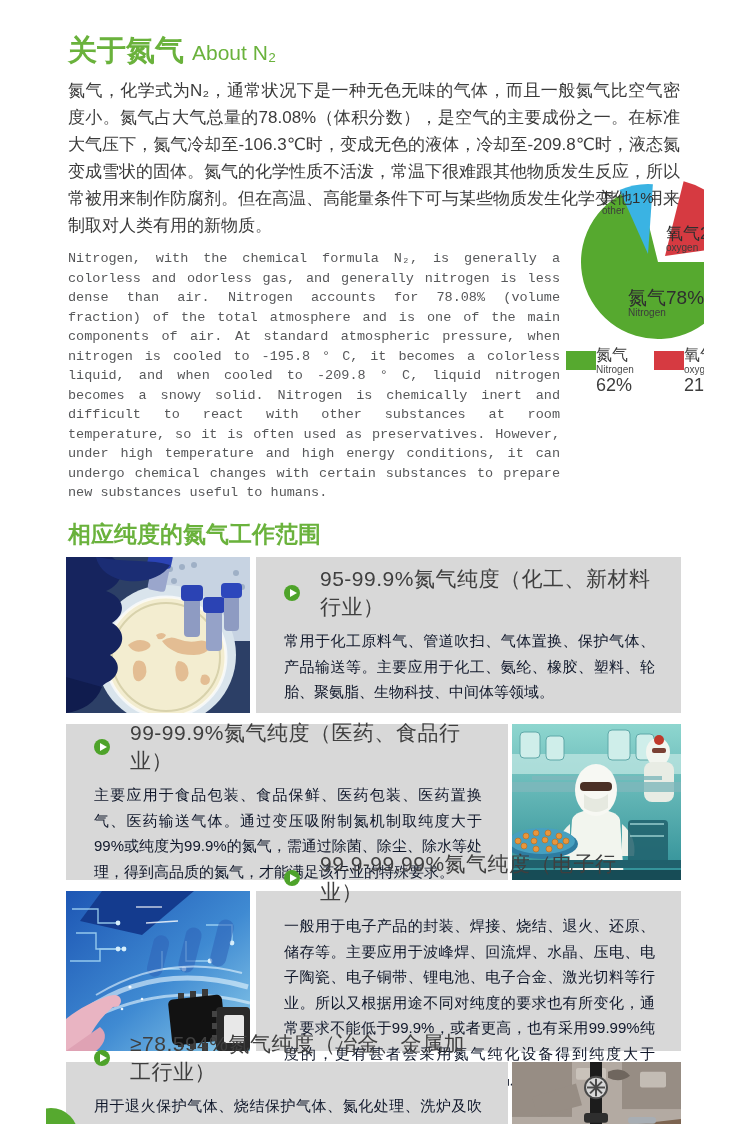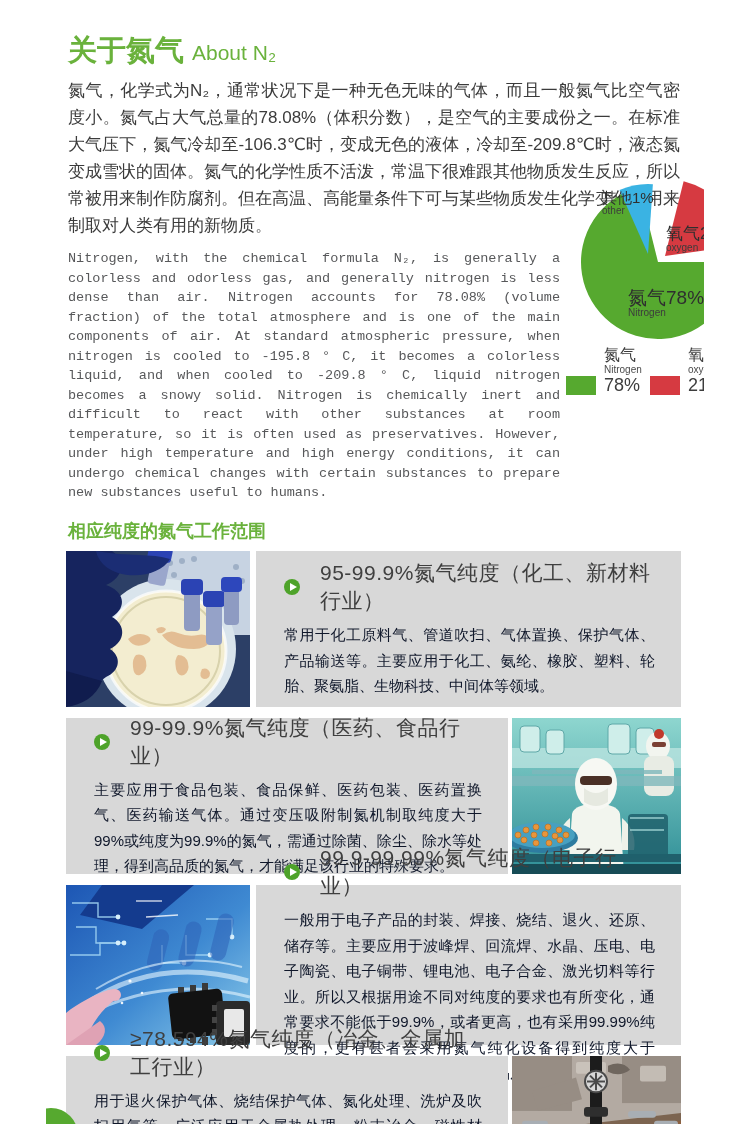--- a/index.html
+++ b/index.html
@@ -25,32 +25,32 @@
   }
   
   .pie-area { position:absolute; left:520px; top:166px; width:236px; }
   .pie-svg { display:block; width:230px; height:164px; }
   .pie-label { position:absolute; color:#2f2f2f; line-height:1.05; }
   .pie-label .sub { display:block; font-size:10px; color:#3c3c3c; font-weight:400; }
   .lbl-other   { left:36px;  top:12px;  font-size:15px; }
   .lbl-oxygen  { left:100px; top:47px;  font-size:17px; }
   .lbl-nitrogen{ left:62px;  top:110px; font-size:19px; }
   .legend { display:flex; margin-top:5px; width:236px; justify-content:space-between; }
-  .legend-item { display:flex; align-items:flex-end; gap:8px; }
+  .legend-item { display:flex; align-items:flex-start; }
   .swatch { width:30px; height:19px; margin-top:4px; }
   .sw-green { background:#56a92f; }
   .sw-red   { background:#d63a41; }
   .sw-blue  { background:#3ab3e3; }
   .legend-col { display:flex; flex-direction:column; line-height:1.05; }
   .legend-zh { font-size:16px; color:#3d3d3d; }
   .legend-en { font-size:10px; color:#4a4a4a; margin:1px 0; }
   .legend-pct{ font-size:18px; color:#3d3d3d; }
   
   .sec { margin:18px 22px 10px 22px; }
-  .sec .zh { font-size:18px; font-weight:bold; color:#6ab23c; line-height:1.15; }
+  .sec .zh { font-size:23px; font-weight:bold; color:#6ab23c; line-height:1.15; }
   .sec .en { font-size:18.5px; color:#6ab23c; font-weight:400; line-height:1.2; }
   
   .blocks { margin-top:4px; }
   .block { display:flex; height:156px; margin:0 23px 11px 20px; }
   .block.tall { height:160px; }
   .block.short { height:153px; }
   .photo { flex:0 0 auto; overflow:hidden; }
   .photo svg { display:block; width:100%; height:100%; }
   .photo-left  { width:184px; margin-right:6px; }
   .photo-right { width:169px; margin-left:4px; }
@@ -105,21 +105,21 @@
     <div class="pie-label lbl-nitrogen">
       <span>氮气78%</span>
       <span class="sub">Nitrogen</span>
     </div>
     <div class="legend">
       <div class="legend-item">
         <span class="swatch sw-green"></span>
         <span class="legend-col">
           <span class="legend-zh">氮气</span>
           <span class="legend-en">Nitrogen</span>
-          <span class="legend-pct">78%</span>
+          <span class="legend-pct">62%</span>
         </span>
       </div>
       <div class="legend-item">
         <span class="swatch sw-red"></span>
         <span class="legend-col">
           <span class="legend-zh">氧气</span>
           <span class="legend-en">oxygen</span>
           <span class="legend-pct">21%</span>
         </span>
       </div>

